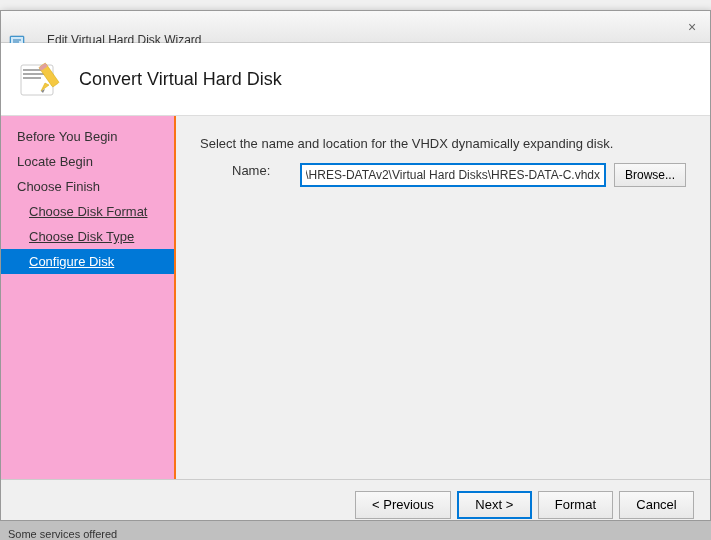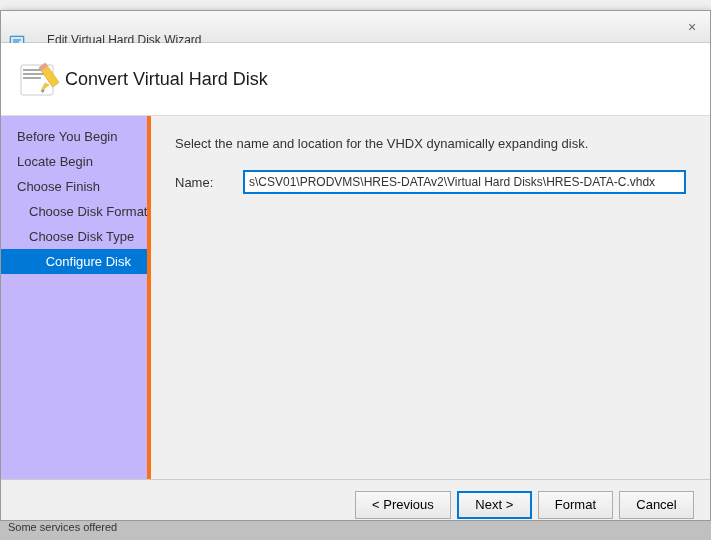--- a/index.html
+++ b/index.html
@@ -17,21 +17,21 @@
 
     .taskbar-hint {
       position: absolute;
       bottom: 0;
       left: 0;
       right: 0;
       height: 20px;
       background: #c0c0c0;
       font-size: 11px;
       display: flex;
-      align-items: flex-start;
+      align-items: flex-end;
       padding: 0 8px;
       color: #333;
       border-top: 1px solid #999;
     }
 
     .dialog {
       width: 711px;
       height: 520px;
       background: #f0f0f0;
       border: 1px solid #999;
@@ -81,20 +81,21 @@
       align-items: center;
       justify-content: center;
       padding: 0;
     }
 
     .header-section {
       background: white;
       padding: 12px 16px;
       display: flex;
       align-items: center;
+      gap: 14px;
       border-bottom: 1px solid #ddd;
     }
 
     .header-icon {
       width: 48px;
       height: 48px;
       flex-shrink: 0;
     }
 
     .header-title {
@@ -103,62 +104,63 @@
       color: #1a1a1a;
     }
 
     .content-area {
       display: flex;
       flex: 1;
       overflow: hidden;
     }
 
     .sidebar {
-      width: 150px;
-      background: #c4b5fd;
-      border-right: 4px solid #f97316;
+      width: 175px;
+      background: #f9a8d4;
+      border-right: 2px solid #f97316;
       padding: 8px 0;
       flex-shrink: 0;
     }
 
     .sidebar-item {
       padding: 5px 16px;
       font-size: 13px;
       color: #333;
       cursor: default;
       white-space: nowrap;
     }
 
     .sidebar-item.indent {
       padding-left: 28px;
+      text-decoration: underline;
     }
 
     .sidebar-item.active {
       background: #0078d7;
       color: white;
-      text-align: right;
     }
 
     .main-content {
       flex: 1;
       padding: 20px 24px;
       background: #f0f0f0;
       overflow: auto;
     }
 
     .instruction-text {
       font-size: 13px;
       color: #333;
-      margin-bottom: 19px;
+      margin-bottom: 12px;
     }
 
     .form-row {
       display: flex;
-      align-items: center;
+      align-items: flex-start;
       gap: 8px;
+      margin-left: 32px;
     }
 
     .form-label {
       font-size: 13px;
       color: #333;
       width: 60px;
       flex-shrink: 0;
     }
 
     .name-input {
@@ -258,20 +260,21 @@
       <div class="sidebar-item indent">Choose Disk Format</div>
       <div class="sidebar-item indent">Choose Disk Type</div>
       <div class="sidebar-item indent active">Configure Disk</div>
     </div>
 
     <div class="main-content">
       <p class="instruction-text">Select the name and location for the VHDX dynamically expanding disk.</p>
       <div class="form-row">
         <span class="form-label">Name:</span>
         <input type="text" class="name-input" value="s\CSV01\PRODVMS\HRES-DATAv2\Virtual Hard Disks\HRES-DATA-C.vhdx" style="">
+        <button class="browse-btn">Browse...</button>
       </div>
     </div>
   </div>
 
   <div class="footer">
     <button class="footer-btn">&lt; Previous</button>
     <button class="footer-btn next-btn">Next &gt;</button>
     <button class="footer-btn">Format</button>
     <button class="footer-btn">Cancel</button>
   </div>

